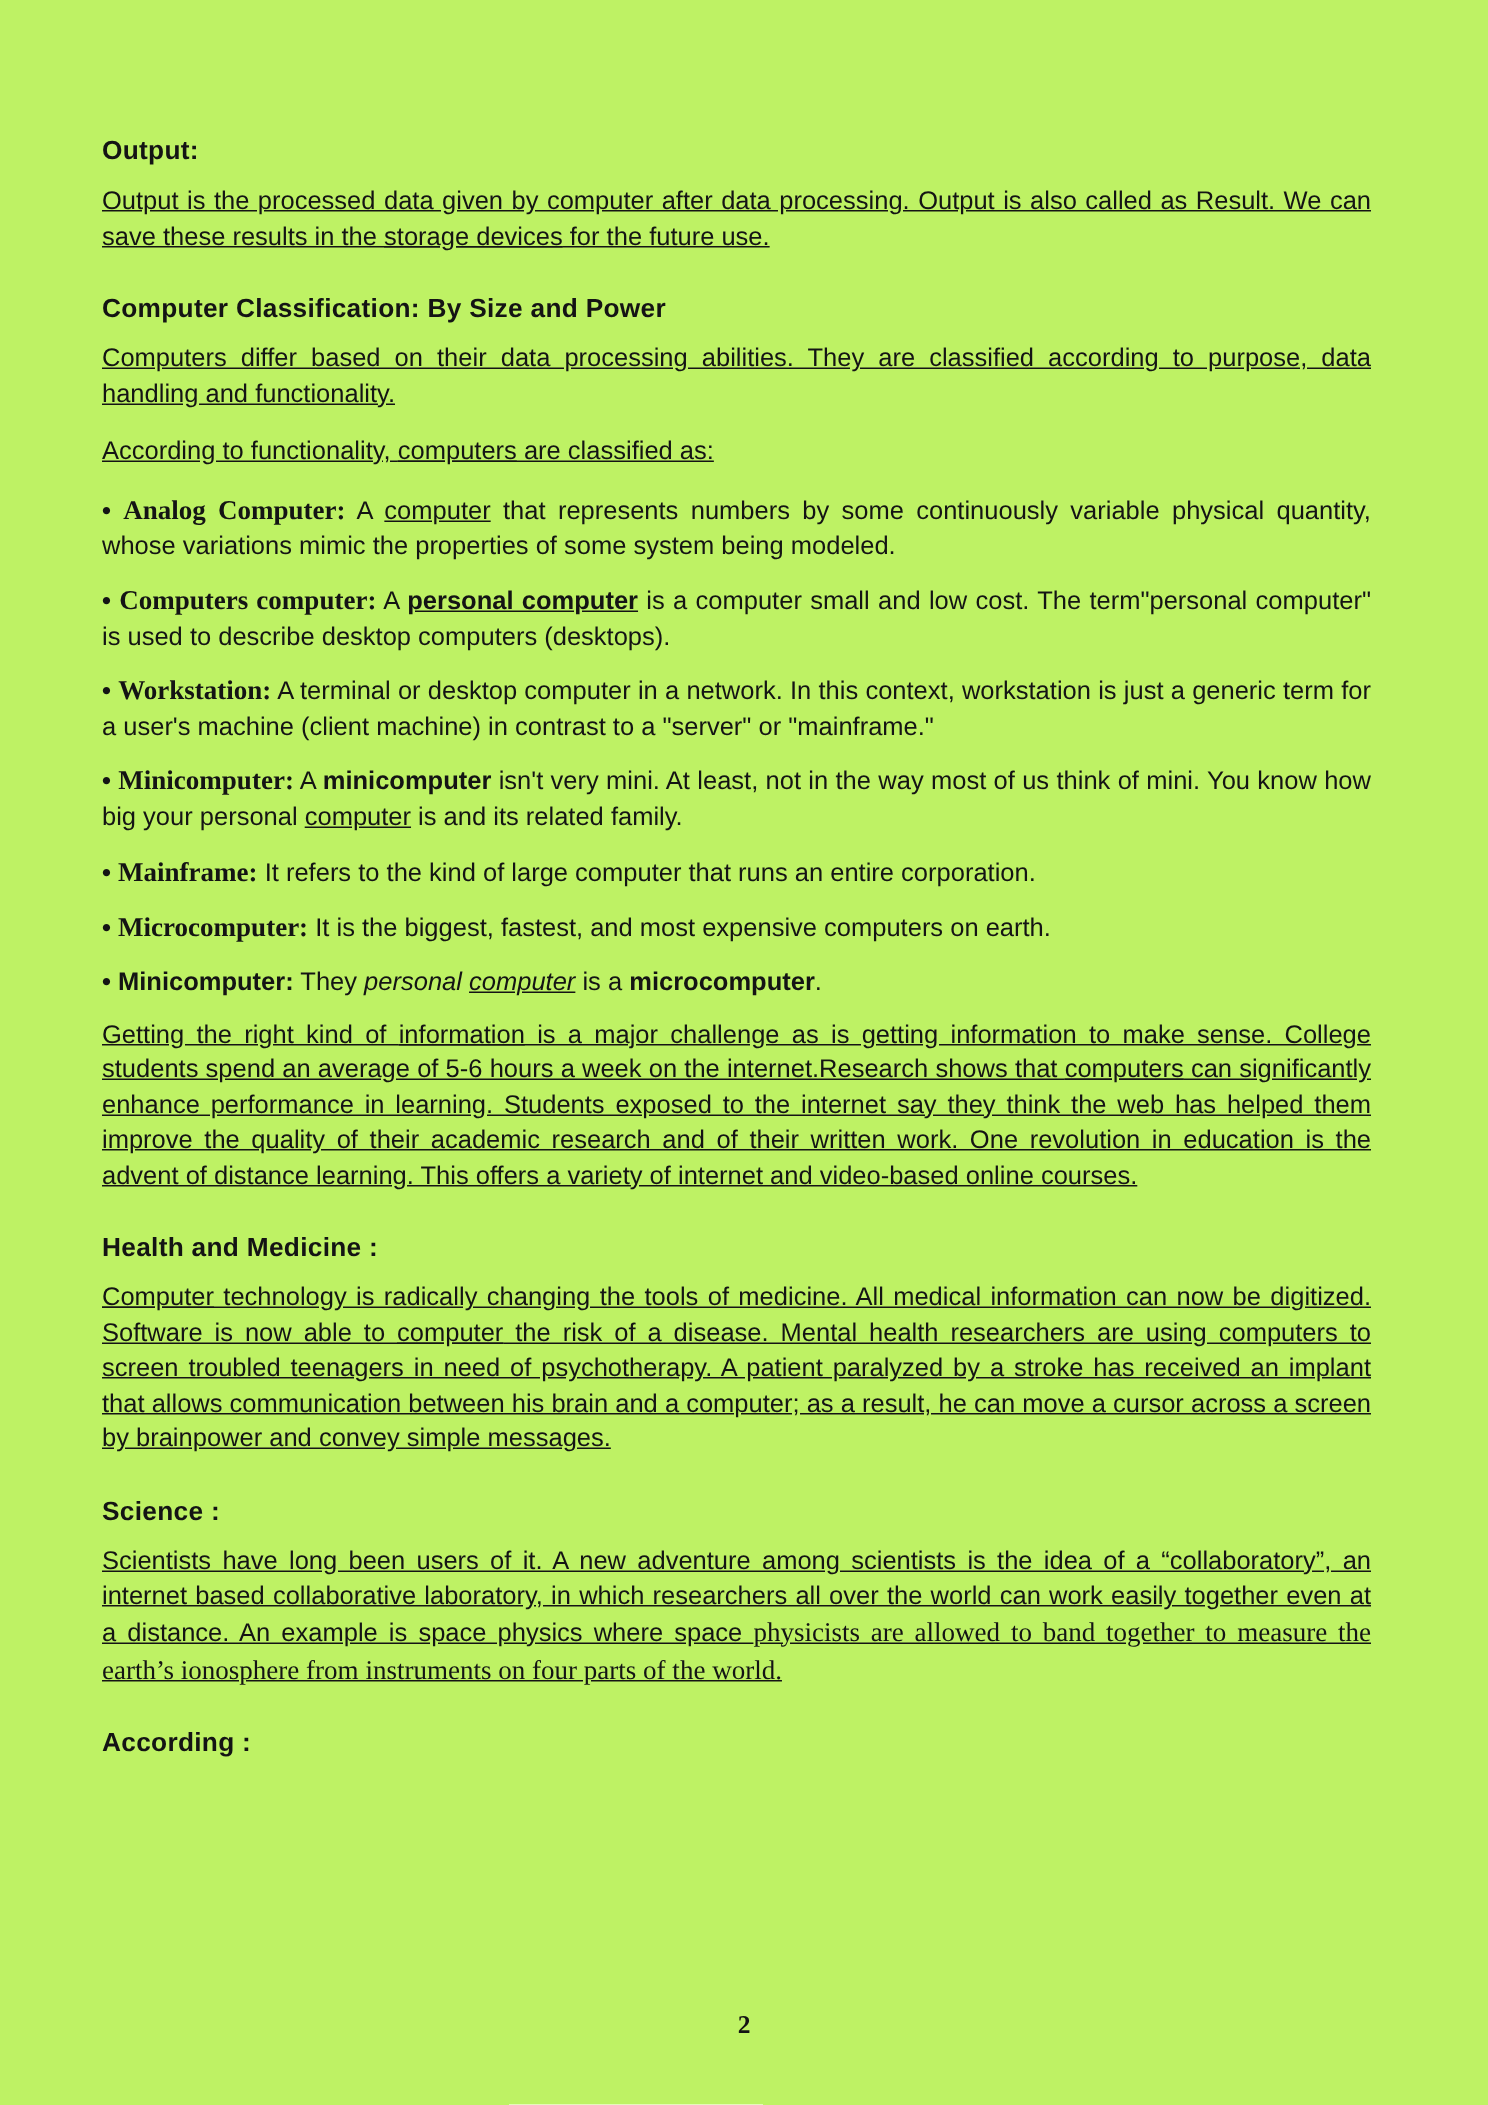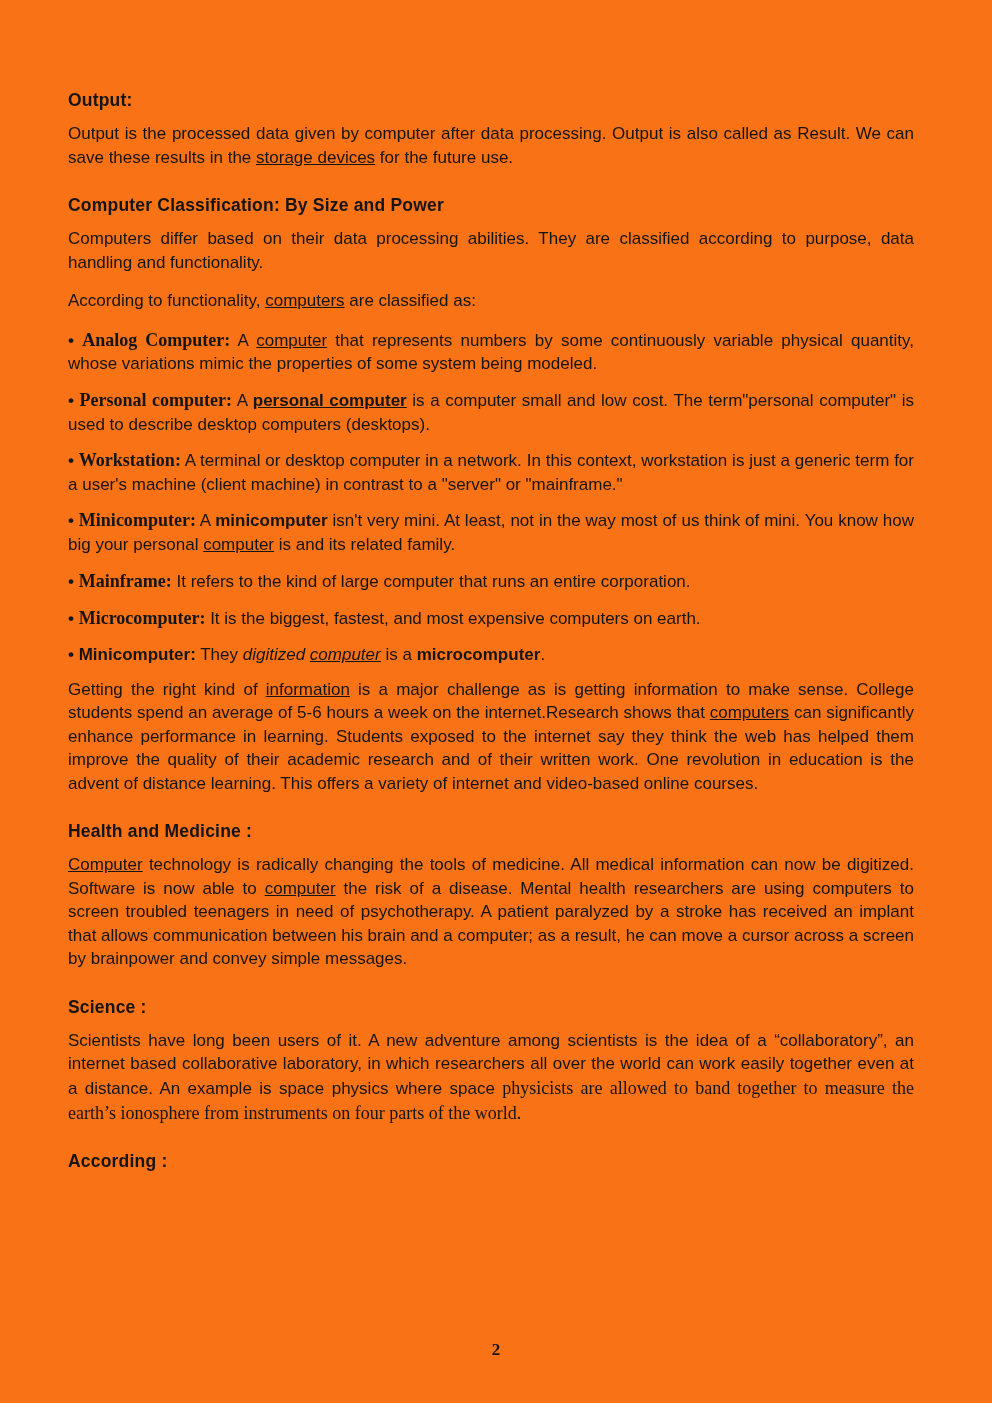--- a/index.html
+++ b/index.html
@@ -1,36 +1,36 @@
 <!DOCTYPE html>
 <html><head>
 <meta charset="utf-8">
 <style>
   * { box-sizing: border-box; }
   html, body { margin: 0; padding: 0; background: #ffffff; }
   .page {
     width: 992px;
     min-height: 1403px;
     position: relative;
-    background: #f97316;
+    background: #bef264;
     color: #141414;
     font-family: "Liberation Sans", sans-serif;
     font-size: 17px;
     line-height: 1.38;
     padding: 88px 78px 60px 68px;
   }
   .h {
     font-size: 17.5px;
     font-weight: 700;
     margin: 24px 0 10px 0;
     letter-spacing: 0.2px;
   }
   .h.first { margin-top: 0; }
   .h.gap-top { margin-top: 120px; }
-  .para { margin: 0 0 15px 0; text-align: justify; }
+  .para { margin: 0 0 15px 0; text-align: justify; text-decoration: underline; }
   .bullet { margin: 0 0 12px 0; text-align: justify; }
   .bullet::before { content: "\2022\00a0 "; font-weight: 700; }
   .b { font-weight: 700; }
   .u { text-decoration: underline; }
   .i { font-style: italic; }
   .serif { font-family: "Liberation Serif", "DejaVu Serif", serif; font-size: 1.06em; }
   .page-number {
     position: absolute;
     left: 0; right: 0;
     bottom: 42px;
@@ -49,26 +49,26 @@
     <h2 class="h first">Output:</h2>
     <p class="para"><span>Output is the processed data given by computer after data processing. Output is also called as Result. We can save these results in the </span><span class="u">storage devices</span><span> for the future use.</span></p>
   </section>
 
   <section>
     <h2 class="h">Computer Classification: By Size and Power</h2>
     <p class="para"><span>Computers differ based on their data processing abilities. They are classified according to purpose, data handling and functionality.</span></p>
     <p class="para"><span>According to functionality, </span><span class="u">computers</span><span> are classified as:</span></p>
 
     <p class="bullet"><span class="b serif">Analog Computer:</span><span> A </span><span class="u">computer</span><span> that represents numbers by some continuously variable physical quantity, whose variations mimic the properties of some system being modeled.</span></p>
-    <p class="bullet"><span class="b serif">Personal computer:</span><span> A </span><span class="b u">personal computer</span><span> is a computer small and low cost. The term"personal computer" is used to describe desktop computers (desktops).</span></p>
+    <p class="bullet"><span class="b serif">Computers computer:</span><span> A </span><span class="b u">personal computer</span><span> is a computer small and low cost. The term"personal computer" is used to describe desktop computers (desktops).</span></p>
     <p class="bullet"><span class="b serif">Workstation:</span><span> A terminal or desktop computer in a network. In this context, workstation is just a generic term for a user's machine (client machine) in contrast to a "server" or "mainframe."</span></p>
     <p class="bullet"><span class="b serif">Minicomputer:</span><span> A </span><span class="b">minicomputer</span><span> isn't very mini. At least, not in the way most of us think of mini. You know how big your personal </span><span class="u">computer</span><span> is and its related family.</span></p>
     <p class="bullet"><span class="b serif">Mainframe:</span><span> It refers to the kind of large computer that runs an entire corporation.</span></p>
     <p class="bullet"><span class="b serif">Microcomputer:</span><span> It is the biggest, fastest, and most expensive computers on earth.</span></p>
-    <p class="bullet"><span class="b">Minicomputer:</span><span> They </span><span class="i">digitized</span><span> </span><span class="i u">computer</span><span> is a </span><span class="b">microcomputer</span><span>.</span></p>
+    <p class="bullet"><span class="b">Minicomputer:</span><span> They </span><span class="i">personal</span><span> </span><span class="i u">computer</span><span> is a </span><span class="b">microcomputer</span><span>.</span></p>
   </section>
 
   <section>
     <p class="para"><span>Getting the right kind of </span><span class="u">information</span><span> is a major challenge as is getting information to make sense. College students spend an average of 5-6 hours a week on the internet.Research shows that </span><span class="u">computers</span><span> can significantly enhance performance in learning. Students exposed to the internet say they think the web has helped them improve the quality of their academic research and of their written work. One revolution in education is the advent of distance learning. This offers a variety of internet and video-based online courses.</span></p>
   </section>
 
   <section>
     <h2 class="h">Health and Medicine :</h2>
     <p class="para"><span class="u">Computer</span><span> technology is radically changing the tools of medicine. All medical information can now be digitized. Software is now able to </span><span class="u">computer</span><span> the risk of a disease. Mental health researchers are using computers to screen troubled teenagers in need of psychotherapy. A patient paralyzed by a stroke has received an implant that allows communication between his brain and a computer; as a result, he can move a cursor across a screen by brainpower and convey simple messages.</span></p>
   </section>

